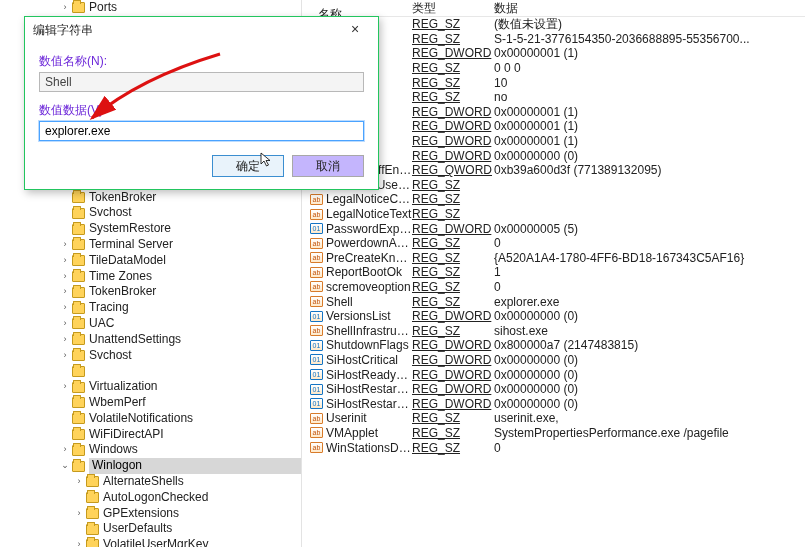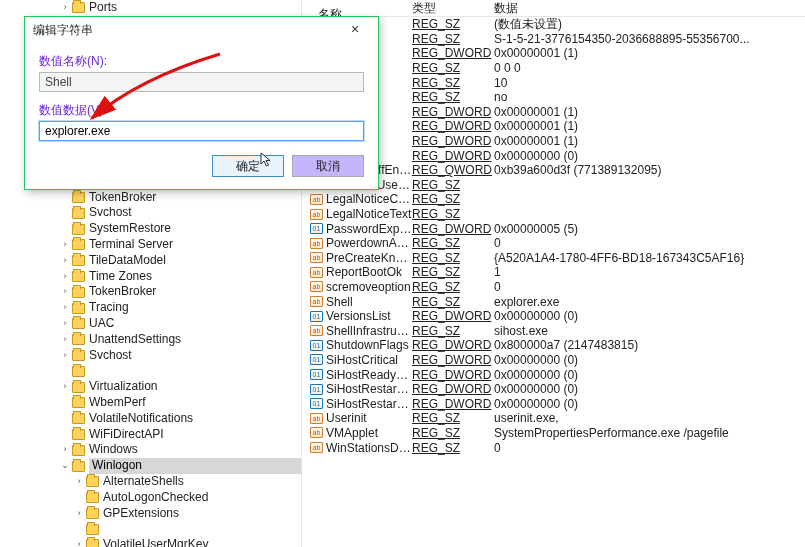--- a/index.html
+++ b/index.html
@@ -389,20 +389,21 @@
     <div class="tree-row">
       <span class="ind" style="width: 72px;"></span>
       <span class="twisty">›</span>
       <span class="folder-icon"></span>
       <span class="tree-label">GPExtensions</span>
     </div>
     <div class="tree-row">
       <span class="ind" style="width: 72px;"></span>
       <span class="twisty"></span>
       <span class="folder-icon"></span>
+      <span class="tree-label">UserDefaults</span>
     </div>
     <div class="tree-row">
       <span class="ind" style="width: 72px;"></span>
       <span class="twisty">›</span>
       <span class="folder-icon"></span>
       <span class="tree-label">VolatileUserMgrKey</span>
     </div>
   </div>
 
 <div class="values">

